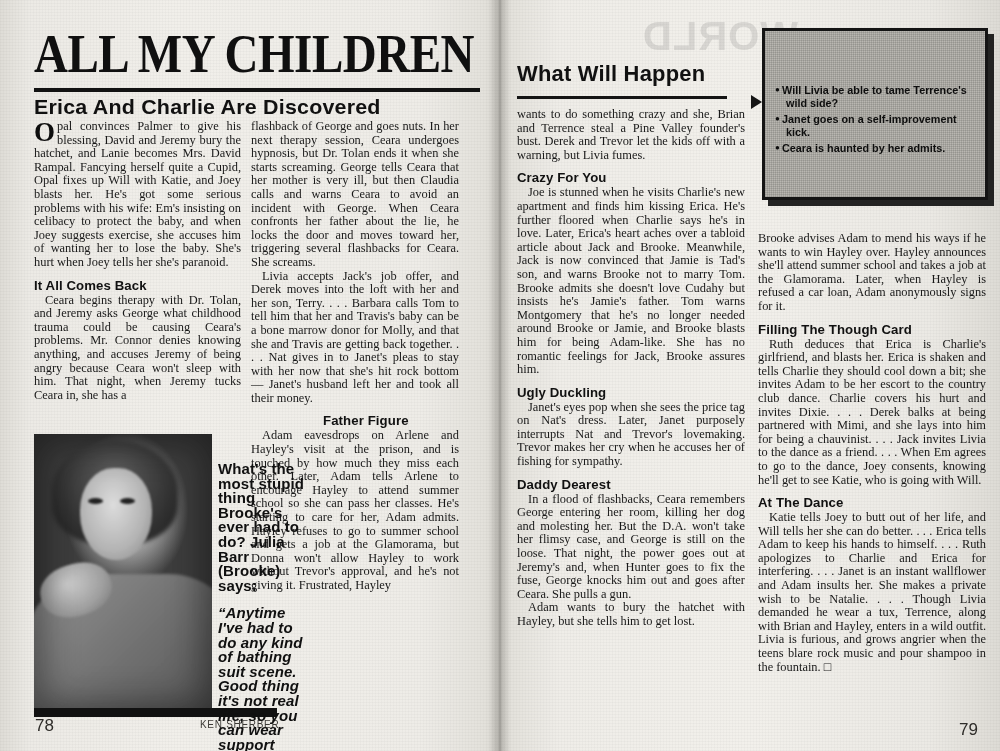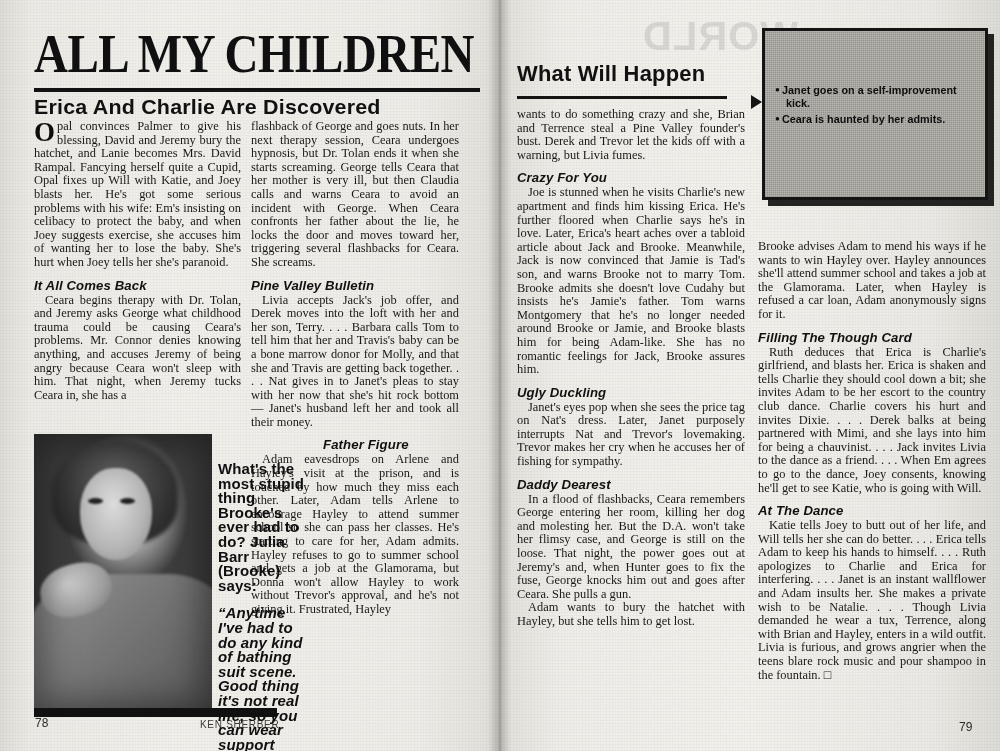--- a/index.html
+++ b/index.html
@@ -76,21 +76,20 @@
   .sect{
     font-family:"Liberation Sans", sans-serif;
     font-weight:bold;
     font-size:13.2px;
     line-height:15px;
     margin:8px 0 1px 0;
     text-indent:0 !important;
     text-align:left;
     letter-spacing:.1px;
     color:#111;
-    font-style:italic;
   }
   .dropcap{
     float:left;
     font-family:"Liberation Serif", serif;
     font-weight:bold;
     font-size:27px;
     line-height:22px;
     padding:1px 2px 0 0;
     color:#0d0d0d;
   }
@@ -142,21 +141,21 @@
     position:absolute;left:34px;top:708px;width:243px;height:9px;background:#111;
   }
   .credit{
     position:absolute;left:200px;top:719px;
     font-family:"Liberation Sans", sans-serif;
     font-size:10px;letter-spacing:.7px;color:#3c3a36;
   }
   .pagenum{
     position:absolute;
     font-family:"Liberation Sans", sans-serif;
-    font-size:12px;color:#2e2c29;
+    font-size:17px;color:#2e2c29;
   }
   #pg-left{left:35px;top:716px;}
   #pg-right{left:959px;top:720px;}
 
   .quote-box{
     position:absolute;left:218px;top:462px;width:92px;
     font-family:"Liberation Sans", sans-serif;
     font-weight:bold;
     font-size:15px;
     line-height:14.6px;
@@ -167,21 +166,21 @@
 
   
   .rule-right{position:absolute;left:517px;top:96px;width:210px;height:3px;background:#141414;}
   .whathead{
     position:absolute;left:517px;top:62px;width:240px;
     font-family:"Liberation Sans", sans-serif;
     font-weight:bold;font-size:21.5px;letter-spacing:.2px;color:#111;
     transform:scaleX(1.02);transform-origin:left top;
   }
   #col3{left:517px;top:108px;width:228px;}
-  #col4{left:758px;top:240px;width:228px;}
+  #col4{left:758px;top:232px;width:228px;}
 
   .teaser{
     position:absolute;left:762px;top:28px;width:226px;height:172px;
     background:
       repeating-linear-gradient(0deg,rgba(0,0,0,.10) 0 1px,rgba(0,0,0,0) 1px 2px),
       repeating-linear-gradient(90deg,rgba(0,0,0,.10) 0 1px,rgba(0,0,0,0) 1px 2px),
       #b9b7b1;
     border:3px solid #141414;
     box-shadow:6px 6px 0 0 rgba(18,18,18,.92);
     box-sizing:border-box;
@@ -221,21 +220,20 @@
   <div class="subhead">Erica And Charlie Are Discovered</div>
 
   <div class="col" id="col1">
     <p class="first"><span class="dropcap">O</span><span>pal convinces Palmer to give his blessing, David and Jeremy bury the hatchet, and Lanie becomes Mrs. David Rampal. Fancying herself quite a Cupid, Opal fixes up Will with Katie, and Joey blasts her. He's got some serious problems with his wife: Em's insisting on celibacy to protect the baby, and when Joey suggests exercise, she accuses him of wanting her to lose the baby. She's hurt when Joey tells her she's paranoid.</span></p>
     <div class="sect">It All Comes Back</div>
     <p>Ceara begins therapy with Dr. Tolan, and Jeremy asks George what childhood trauma could be causing Ceara's problems. Mr. Connor denies knowing anything, and accuses Jeremy of being angry because Ceara won't sleep with him. That night, when Jeremy tucks Ceara in, she has a</p>
   </div>
 
   <div class="col" id="col2">
     <p class="first">flashback of George and goes nuts. In her next therapy session, Ceara undergoes hypnosis, but Dr. Tolan ends it when she starts screaming. George tells Ceara that her mother is very ill, but then Claudia calls and warns Ceara to avoid an incident with George. When Ceara confronts her father about the lie, he locks the door and moves toward her, triggering several flashbacks for Ceara. She screams.</p>
-    <div class="sect">Pine Valley Bulletin</div>
     <p>Livia accepts Jack's job offer, and Derek moves into the loft with her and her son, Terry. . . . Barbara calls Tom to tell him that her and Travis's baby can be a bone marrow donor for Molly, and that she and Travis are getting back together. . . . Nat gives in to Janet's pleas to stay with her now that she's hit rock bottom — Janet's husband left her and took all their money.</p>
     <div class="sect c2-indent">Father Figure</div>
     <p class="c2-indent">Adam eavesdrops on Arlene and Hayley's visit at the prison, and is touched by how much they miss each other. Later, Adam tells Arlene to encourage Hayley to attend summer school so she can pass her classes. He's starting to care for her, Adam admits. Hayley refuses to go to summer school and gets a job at the Glamorama, but Donna won't allow Hayley to work without Trevor's approval, and he's not giving it. Frustrated, Hayley</p>
   </div>
 
   <div class="photo">
     <div class="hair"></div>
     <div class="face"></div>
     <div class="eyeL"></div>
     <div class="eyeR"></div>
@@ -251,20 +249,21 @@
     <div class="q2">“Anytime I've had to do any kind of bathing suit scene. Good thing it's not real life, so you can wear support hose.”</div>
   </div>
 
   <div class="pagenum" id="pg-left">78</div>
 
   <div class="whathead">What Will Happen</div>
   <div class="rule-right"></div>
 
   <div class="teaser">
     <ul>
+      <li>Will Livia be able to tame Terrence's wild side?</li>
       <li>Janet goes on a self-improvement kick.</li>
       <li>Ceara is haunted by her admits.</li>
     </ul>
   </div>
   <div class="arrow"></div>
 
   <div class="col" id="col3">
     <p class="first">wants to do something crazy and she, Brian and Terrence steal a Pine Valley founder's bust. Derek and Trevor let the kids off with a warning, but Livia fumes.</p>
     <div class="sect">Crazy For You</div>
     <p>Joe is stunned when he visits Charlie's new apartment and finds him kissing Erica. He's further floored when Charlie says he's in love. Later, Erica's heart aches over a tabloid article about Jack and Brooke. Meanwhile, Jack is now convinced that Jamie is Tad's son, and warns Brooke not to marry Tom. Brooke admits she doesn't love Cudahy but insists he's Jamie's father. Tom warns Montgomery that he's no longer needed around Brooke or Jamie, and Brooke blasts him for being Adam-like. She has no romantic feelings for Jack, Brooke assures him.</p>

